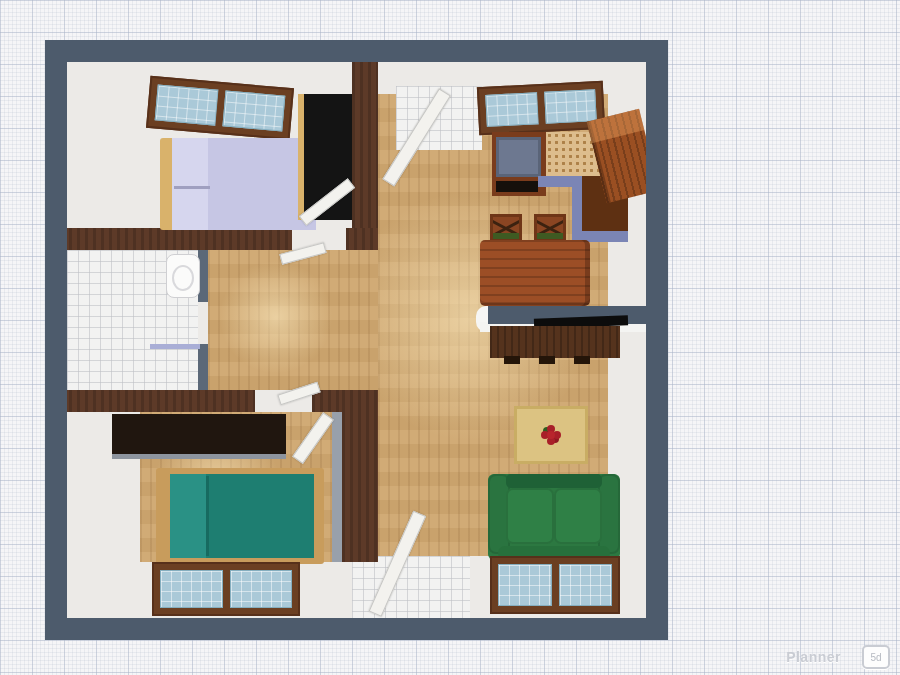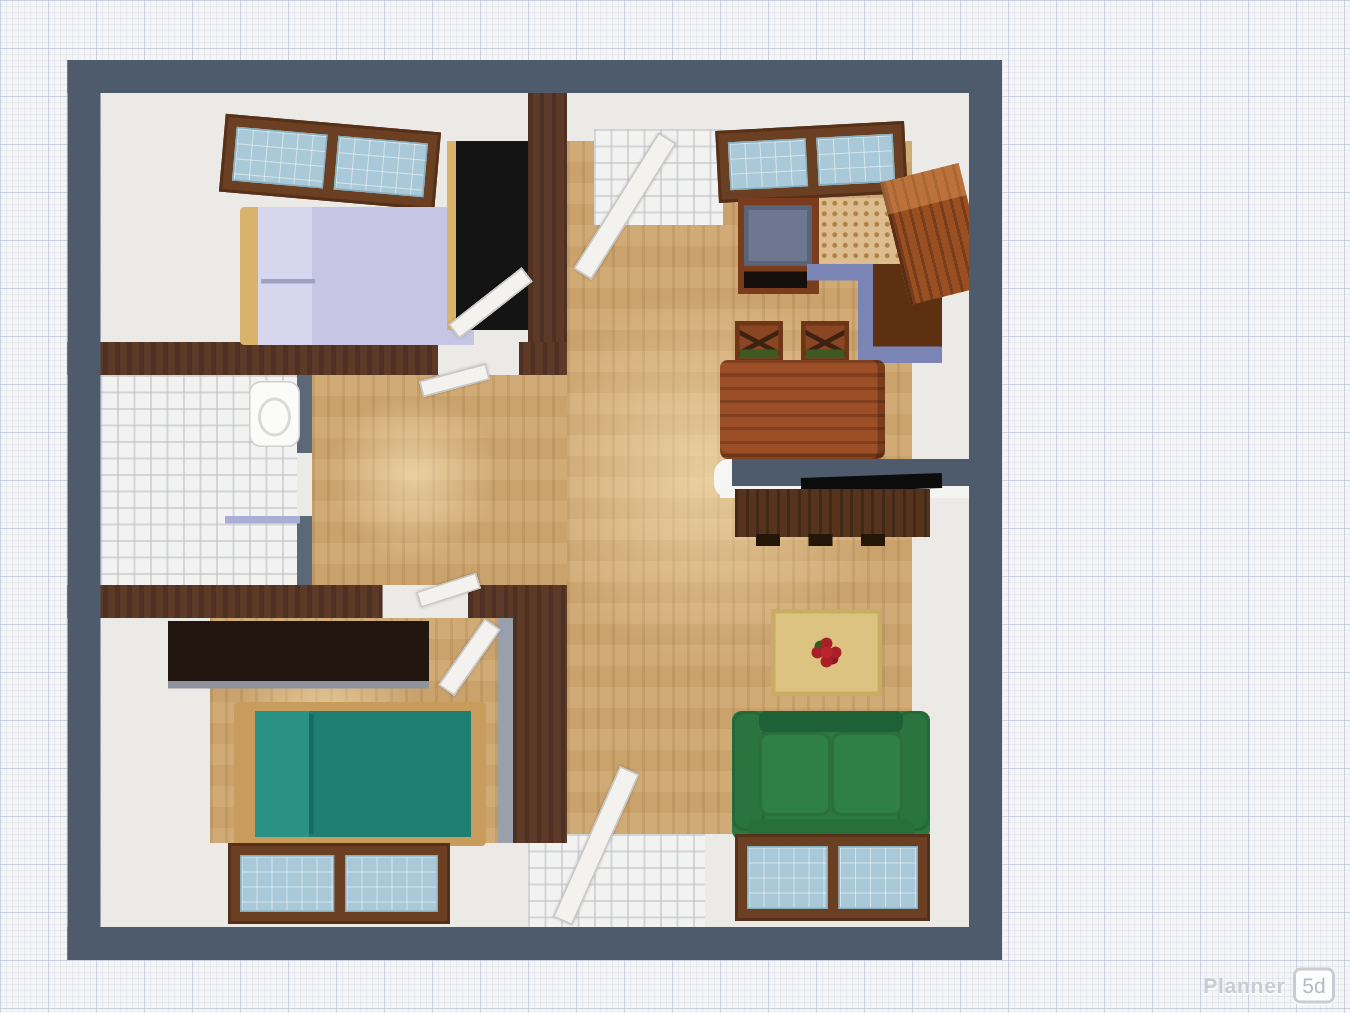--- a/index.html
+++ b/index.html
@@ -48,22 +48,22 @@
   .cushion{position:absolute;background:#2f8046;border-radius:7px;box-shadow:inset 0 0 0 2px rgba(0,0,0,.12);}
   .arm{position:absolute;background:#2a7440;border-radius:8px;box-shadow:inset 0 0 0 2px rgba(0,0,0,.10);}
   .flower{position:absolute;width:8px;height:8px;border-radius:50%;background:#b8252c;
     box-shadow:6px 0 0 #a81f28,-6px 0 0 #a81f28,0 6px 0 #a81f28,0 -6px 0 #a81f28,4px 4px 0 #901722,-4px -4px 0 #2e5d20;}
   .toilet{position:absolute;background:#fbfbfa;border:1px solid #cfcfd2;border-radius:8px;}
   .toilet::after{content:"";position:absolute;left:5px;right:5px;top:10px;bottom:6px;
     border:2px solid #d9d9dc;border-radius:50%;}
   #watermark{position:absolute;right:10px;bottom:6px;display:flex;align-items:center;gap:5px;}
   #wm-text{font-size:14px;font-weight:bold;color:#c9ccd3;text-shadow:0 1px 0 #ffffff;letter-spacing:.5px;}
   #wm-badge{width:24px;height:20px;background:#fdfdfd;border:2px solid #c9ccd3;border-radius:5px;
-    font-size:14px;font-weight:normal;color:#b6bac2;display:flex;align-items:center;justify-content:center;
-    box-shadow:0 1px 0 #fff;}
+    font-size:10px;font-weight:normal;color:#b6bac2;display:flex;align-items:center;justify-content:center;
+    box-shadow:0 1px 0 #fff;margin-left:16px;}
 </style>
 </head>
 <body>
 
 <div id="canvas">
 
   <div class="inner" style="left:67px;top:62px;width:579px;height:556px;"></div>
 
   <div class="wood" style="left:378px;top:94px;width:230px;height:462px;"></div>
   <div class="wood" style="left:208px;top:250px;width:170px;height:140px;"></div>

